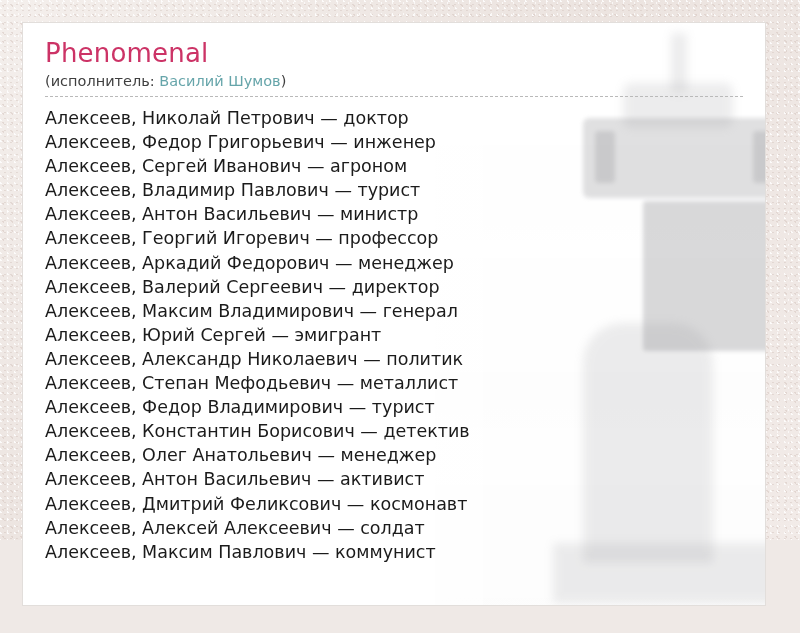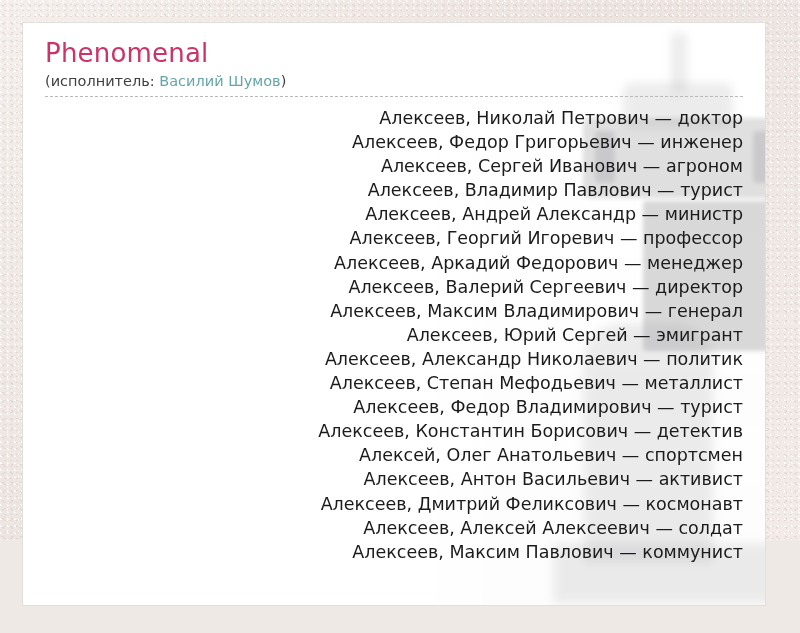--- a/index.html
+++ b/index.html
@@ -113,21 +113,20 @@
     height: 0;
     border: 0;
     border-top: 1px dashed #b9b9b9;
   }
 
   
   .lyrics {
     list-style: none;
     margin: 9px 0 4px 0;
     padding: 0;
-    text-align: right;
   }
   .lyric-line {
     font-size: 17.5px;
     line-height: 24.1px;
     color: #1b1b1b;
     white-space: nowrap;
   }
 </style>
 </head>
 <body>
@@ -157,31 +156,31 @@
         <span>(исполнитель: </span><a class="artist-link" href="#">Василий Шумов</a><span>)</span>
       </p>
 
       <hr class="divider">
 
       <ul class="lyrics">
         <li class="lyric-line">Алексеев, Николай Петрович — доктор</li>
         <li class="lyric-line">Алексеев, Федор Григорьевич — инженер</li>
         <li class="lyric-line">Алексеев, Сергей Иванович — агроном</li>
         <li class="lyric-line">Алексеев, Владимир Павлович — турист</li>
-        <li class="lyric-line">Алексеев, Андрей Александр — министр</li>
+        <li class="lyric-line">Алексеев, Антон Васильевич — министр</li>
         <li class="lyric-line">Алексеев, Георгий Игоревич — профессор</li>
         <li class="lyric-line">Алексеев, Аркадий Федорович — менеджер</li>
         <li class="lyric-line">Алексеев, Валерий Сергеевич — директор</li>
         <li class="lyric-line">Алексеев, Максим Владимирович — генерал</li>
         <li class="lyric-line">Алексеев, Юрий Сергей — эмигрант</li>
         <li class="lyric-line">Алексеев, Александр Николаевич — политик</li>
         <li class="lyric-line">Алексеев, Степан Мефодьевич — металлист</li>
         <li class="lyric-line">Алексеев, Федор Владимирович — турист</li>
         <li class="lyric-line">Алексеев, Константин Борисович — детектив</li>
-        <li class="lyric-line">Алексей, Олег Анатольевич — спортсмен</li>
+        <li class="lyric-line">Алексеев, Олег Анатольевич — менеджер</li>
         <li class="lyric-line">Алексеев, Антон Васильевич — активист</li>
         <li class="lyric-line">Алексеев, Дмитрий Феликсович — космонавт</li>
         <li class="lyric-line">Алексеев, Алексей Алексеевич — солдат</li>
         <li class="lyric-line">Алексеев, Максим Павлович — коммунист</li>
       </ul>
 
     </div>
   </div>
 </div>
 

